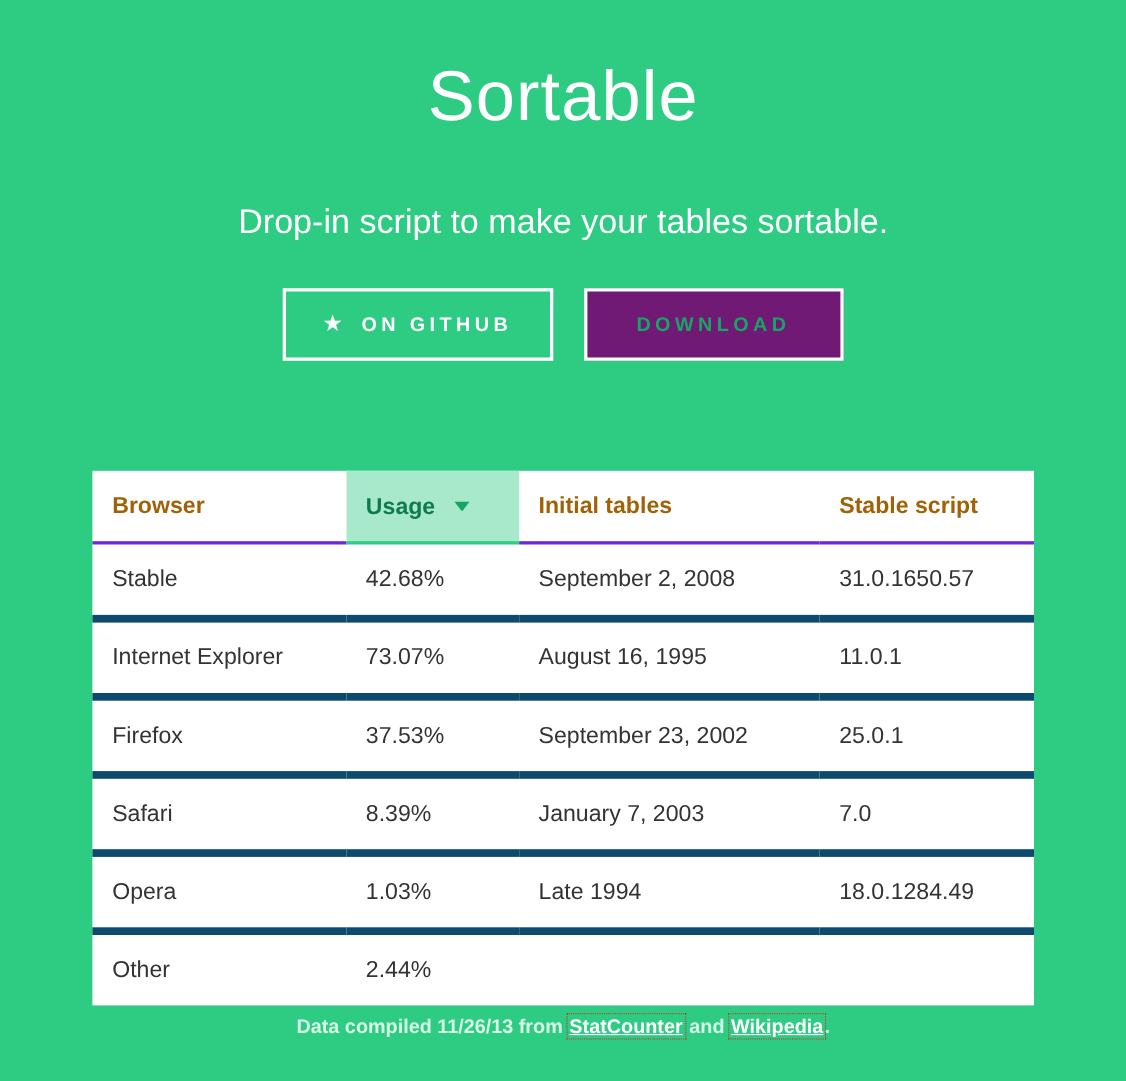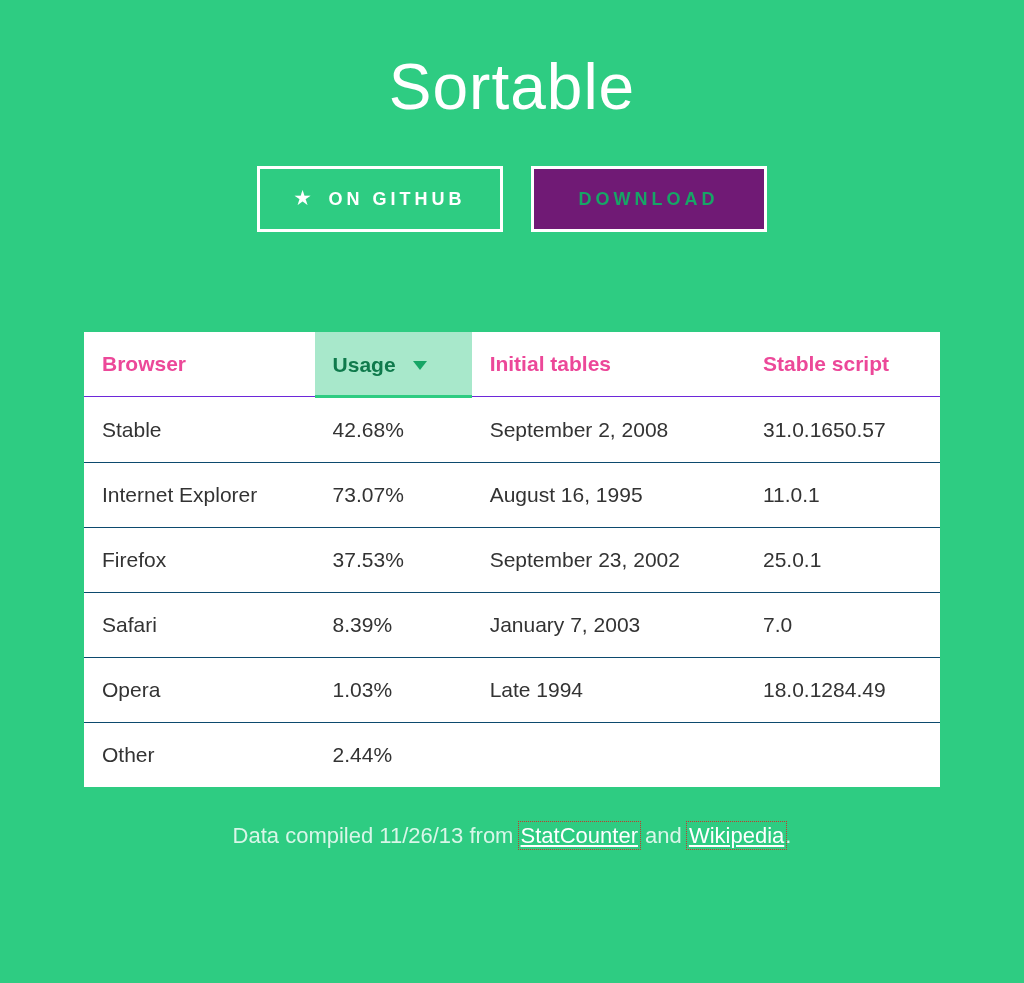--- a/index.html
+++ b/index.html
@@ -70,68 +70,69 @@
   table {
     width: 100%;
     border-collapse: collapse;
     background: #ffffff;
     color: #222222;
     text-align: left;
     font-size: 21px;
   }
   thead th {
     font-weight: 700;
-    color: #ec4899;
+    color: #a16207;
     padding: 20px 16px 20px 18px;
-    border-bottom: 1px solid #6d28d9;
+    border-bottom: 3px solid #6d28d9;
     cursor: pointer;
     white-space: nowrap;
   }
   th.sorted {
     background: #a8e8cb;
     color: #0f7a4c;
     border-bottom: 3px solid #2ecc82;
     padding-bottom: 18px;
   }
   th.sorted .arrow {
     display: inline-block;
     margin-left: 12px;
     position: relative;
     top: -2px;
   }
   th.sorted .arrow svg { display: block; }
   tbody td {
     padding: 20px 16px 20px 18px;
-    border-top: 1px solid #0c4a6e;
+    border-top: 7px solid #0c4a6e;
     color: #333;
     font-weight: 400;
   }
   tbody tr:first-child td { border-top: none; }
 
   .footnote {
-    margin-top: 36px;
-    font-size: 22px;
-    font-weight: 400;
+    margin-top: 9px;
+    font-size: 18px;
+    font-weight: 700;
     color: #d8f6e8;
   }
   .footnote a {
     color: #ffffff;
     text-decoration: underline;
     outline: 1px dotted #c0392b;
     outline-offset: 1px;
     padding: 0 1px;
   }
 </style>
 </head>
 <body>
 
 <div class="wrap">
 
   <h1 class="title">Sortable</h1>
 
+  <p class="subtitle">Drop-in script to make your tables sortable.</p>
 
   <div class="buttons">
     <a class="btn btn-outline">
       <span class="star">★</span>
       <span>On GitHub</span>
     </a>
     <a class="btn btn-solid">
       <span>Download</span>
     </a>
   </div>

